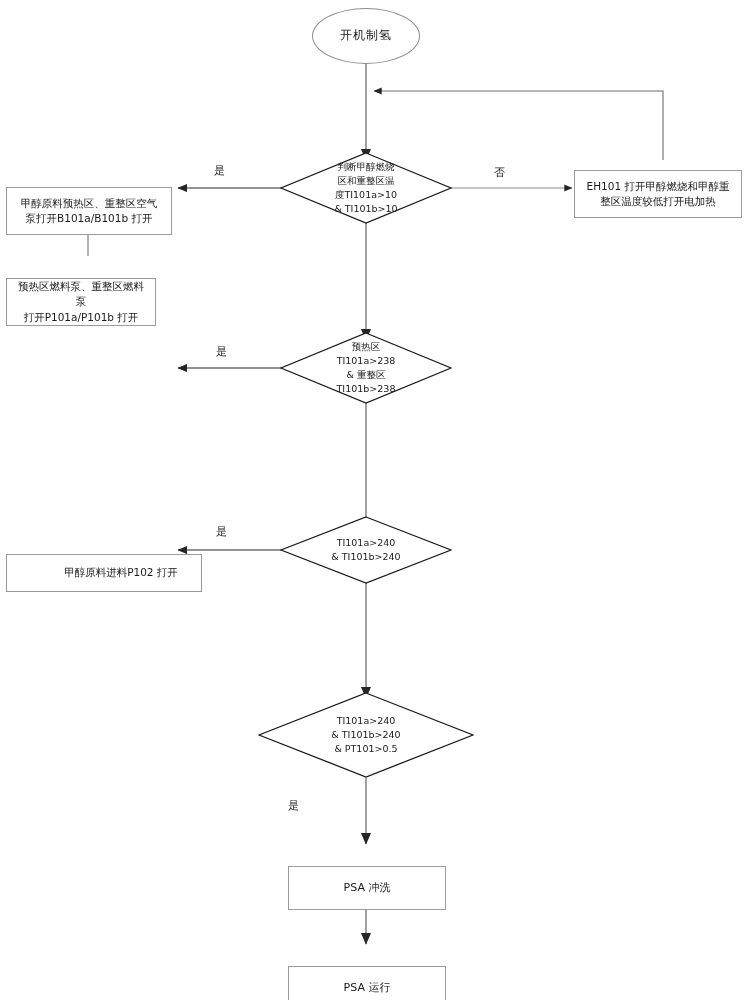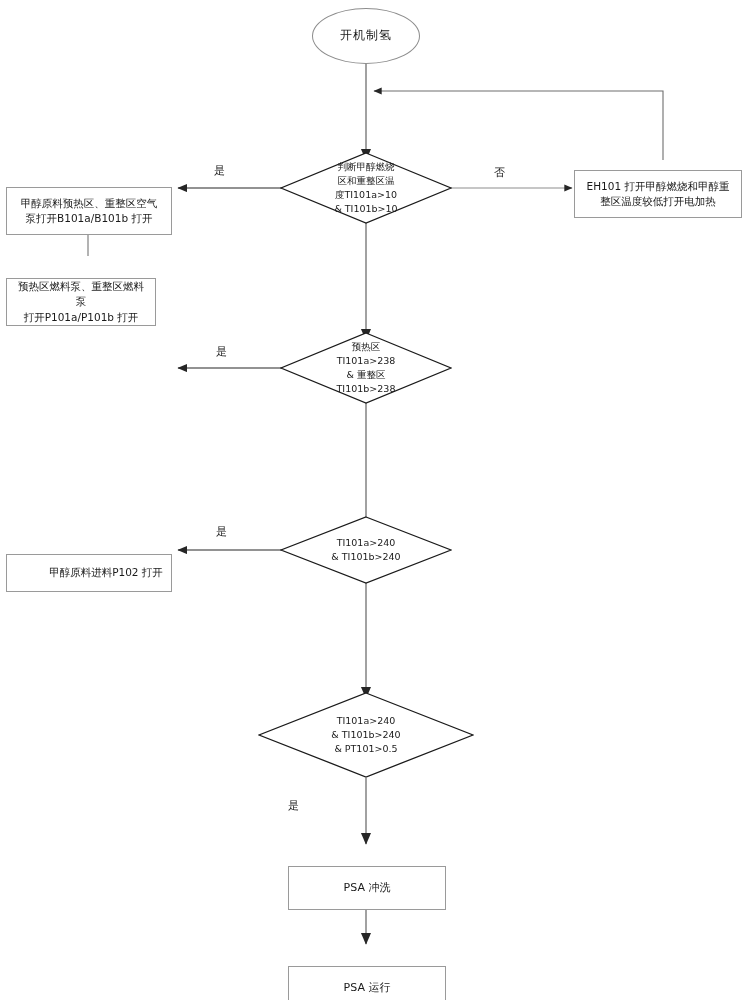--- a/index.html
+++ b/index.html
@@ -162,21 +162,21 @@
 
 
   <div class="node diamond" style="left:280px; top:516px; width:172px; height:68px;">
     <svg class="dshape" viewBox="0 0 172 68" preserveAspectRatio="none">
       <polygon points="86,1 171,34 86,67 1,34" fill="#ffffff" stroke="#1a1a1a" stroke-width="1.3"></polygon>
     </svg>
     <span class="dlabel">TI101a&gt;240
 &amp; TI101b&gt;240</span>
   </div>
 
-  <div class="node proc" style="left:6px; top:532px; width:166px; height:38px;padding-left:40px;">
+  <div class="node proc" style="left:6px; top:532px; width:196px; height:38px;padding-left:40px;">
     <span class="txt">甲醇原料进料P102 打开</span>
   </div>
 
   <div class="node diamond" style="left:258px; top:692px; width:216px; height:86px;">
     <svg class="dshape" viewBox="0 0 216 86" preserveAspectRatio="none">
       <polygon points="108,1 215,43 108,85 1,43" fill="#ffffff" stroke="#1a1a1a" stroke-width="1.3"></polygon>
     </svg>
     <span class="dlabel">TI101a&gt;240
 &amp; TI101b&gt;240
 &amp; PT101&gt;0.5</span>

